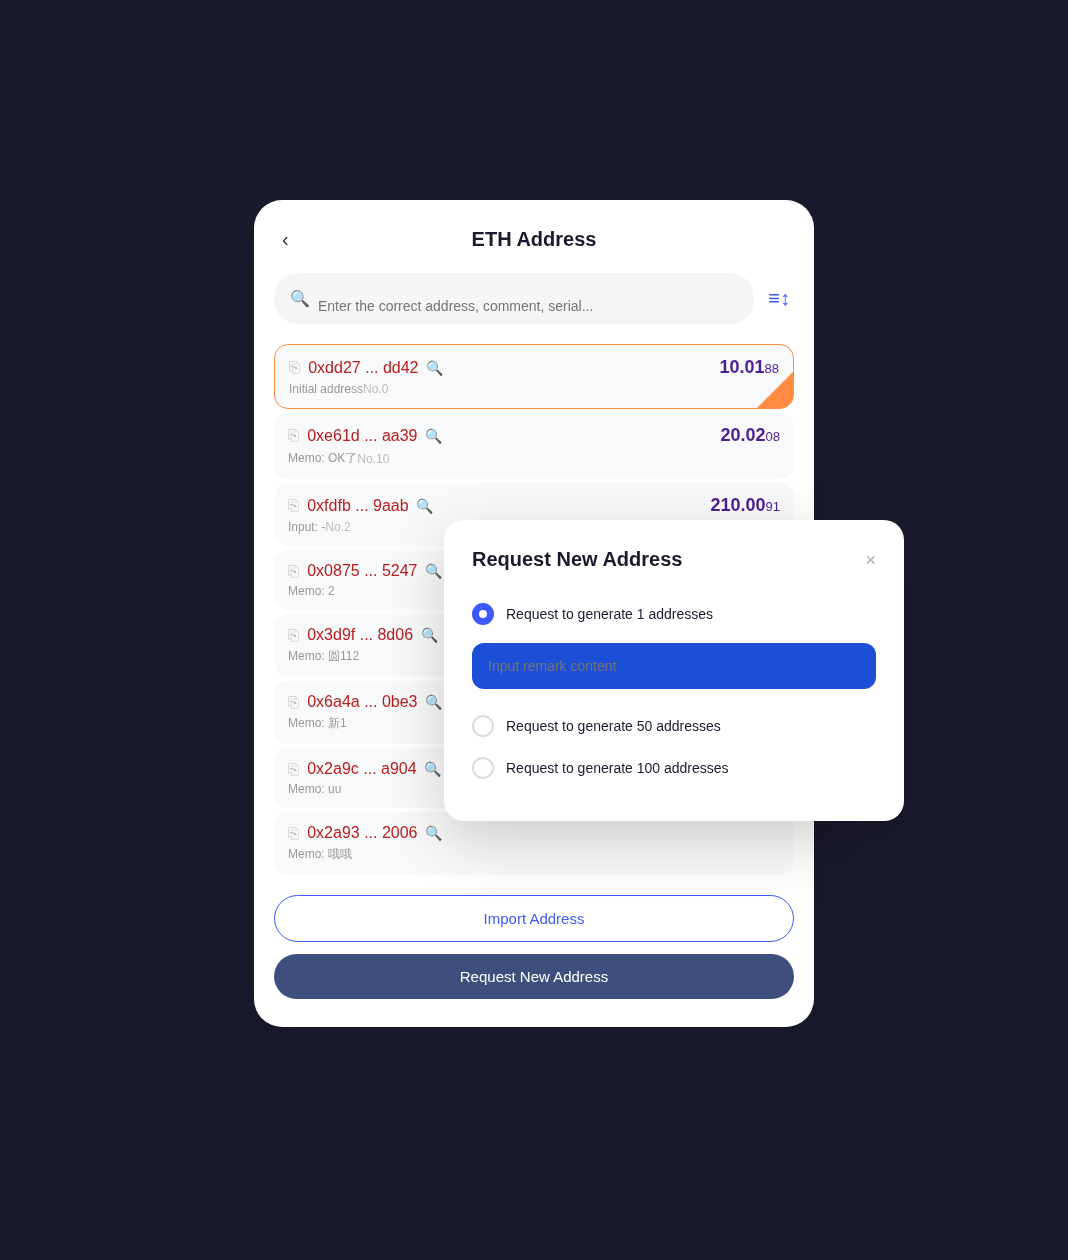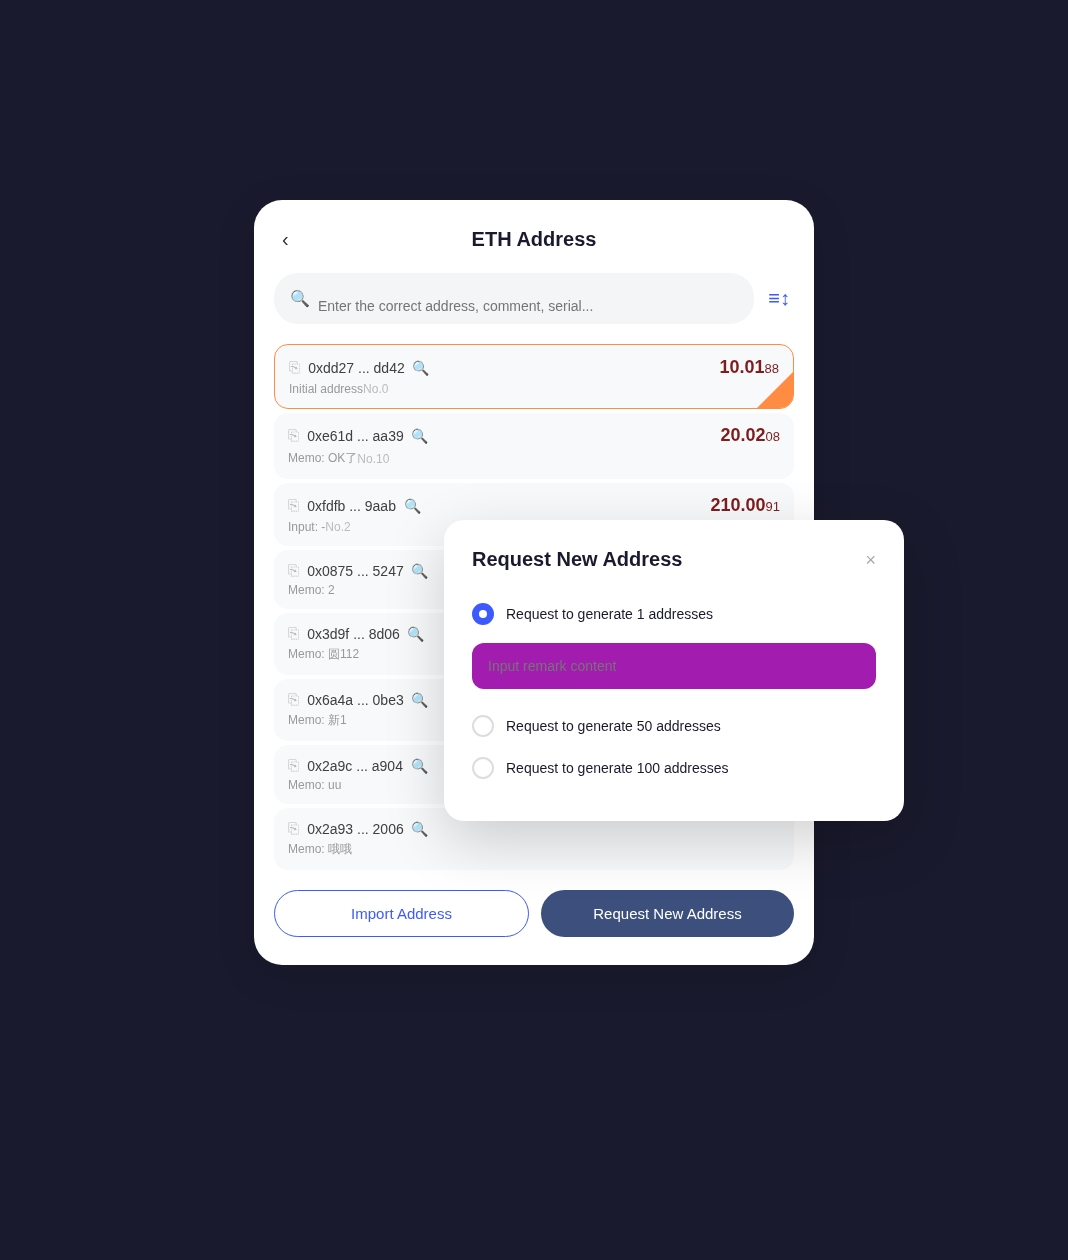--- a/index.html
+++ b/index.html
@@ -133,39 +133,39 @@
       gap: 8px;
     }
 
     .copy-icon {
       color: #bbb;
       font-size: 14px;
       cursor: pointer;
     }
 
     .address-text {
-      font-size: 14px;
+      font-size: 16px;
       font-weight: 500;
-      color: #404040;
+      color: #b91c1c;
     }
 
     .search-addr-icon {
       color: #bbb;
       font-size: 14px;
       cursor: pointer;
     }
 
     .amount-right {
       text-align: right;
     }
 
     .amount-main {
       font-size: 18px;
       font-weight: 700;
-      color: #7f1d1d;
+      color: #4c1d95;
     }
 
     .amount-decimal {
       font-size: 13px;
       font-weight: 400;
     }
 
     .memo-row {
       display: flex;
       align-items: center;
@@ -190,20 +190,21 @@
       border-style: solid;
       border-width: 0 0 36px 36px;
       border-color: transparent transparent #ff8c42 transparent;
     }
 
     
     .footer-buttons {
       display: flex;
       gap: 12px;
       margin-top: 12px;
+      flex-direction: column;
     }
 
     .btn-import {
       flex: 1;
       border: 1.5px solid #3d5afe;
       background: transparent;
       border-radius: 24px;
       padding: 14px;
       font-size: 15px;
       font-weight: 500;
@@ -290,21 +291,21 @@
       border-radius: 50%;
     }
 
     .radio-label {
       font-size: 14px;
       color: #1a1a2e;
     }
 
     
     .remark-input-wrap {
-      background: #a21caf;
+      background: #1d4ed8;
       border-radius: 12px;
       padding: 14px 16px;
       margin: 8px 0 16px 0;
     }
 
     .remark-input {
       width: 100%;
       border: none;
       background: transparent;
       outline: none;

